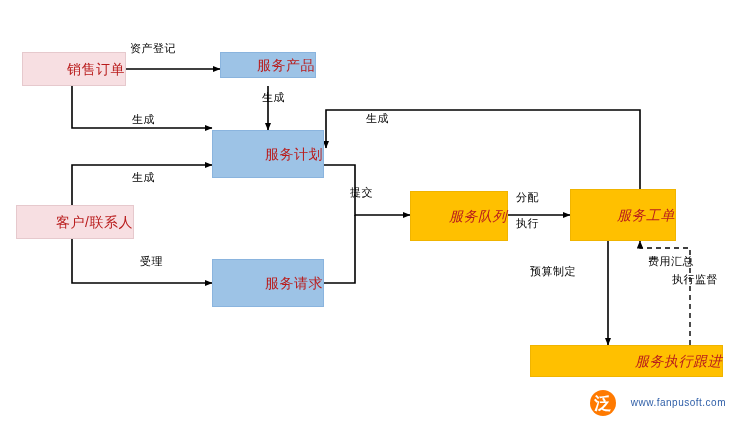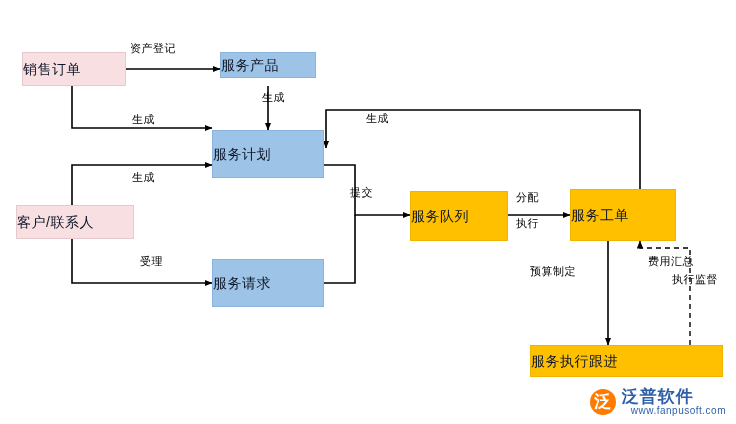--- a/index.html
+++ b/index.html
@@ -15,38 +15,39 @@
     width: 736px;
     height: 424px;
     background: #ffffff;
     overflow: hidden;
   }
   .node {
     position: absolute;
     box-sizing: border-box;
     display: flex;
     align-items: center;
-    justify-content: flex-start;
+    justify-content: flex-end;
     text-align: center;
     font-size: 14px;
-    color: #0f172a;
+    color: #b91c1c;
     line-height: 1.2;
     letter-spacing: 0.5px;
   }
   .node.pink {
     background: #f7dfe2;
     border: 1px solid #e6c9cd;
   }
   .node.blue {
     background: #9dc3e6;
     border: 1px solid #8ab4de;
   }
   .node.gold {
     background: #ffc000;
     border: 1px solid #f0b400;
+    font-style: italic;
   }
   .edge-label {
     position: absolute;
     font-size: 11px;
     color: #000000;
     white-space: nowrap;
     letter-spacing: 0.5px;
   }
   svg.links {
     position: absolute;
@@ -182,18 +183,17 @@
 
   <div class="edge-label" style="left:530px; top:264px;">预算制定</div>
 
   <div class="edge-label" style="left:648px; top:254px;">费用汇总</div>
 
   <div class="edge-label" style="left:672px; top:272px;">执行监督</div>
 
   <div class="logo">
     <div class="logo-mark">泛</div>
     <div class="logo-text">
-      <span class="logo-cn">泛普软件</span>
       <span class="logo-en">www.fanpusoft.com</span>
     </div>
   </div>
 
 </div>
 
 </body></html>

